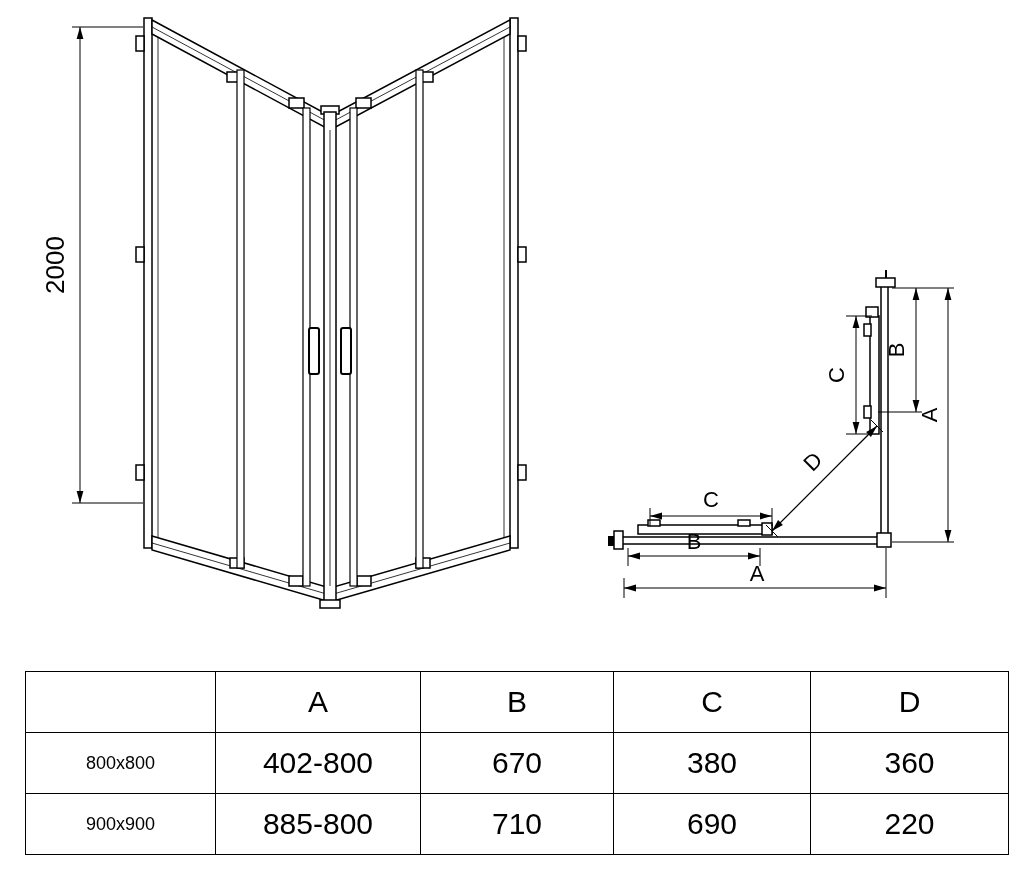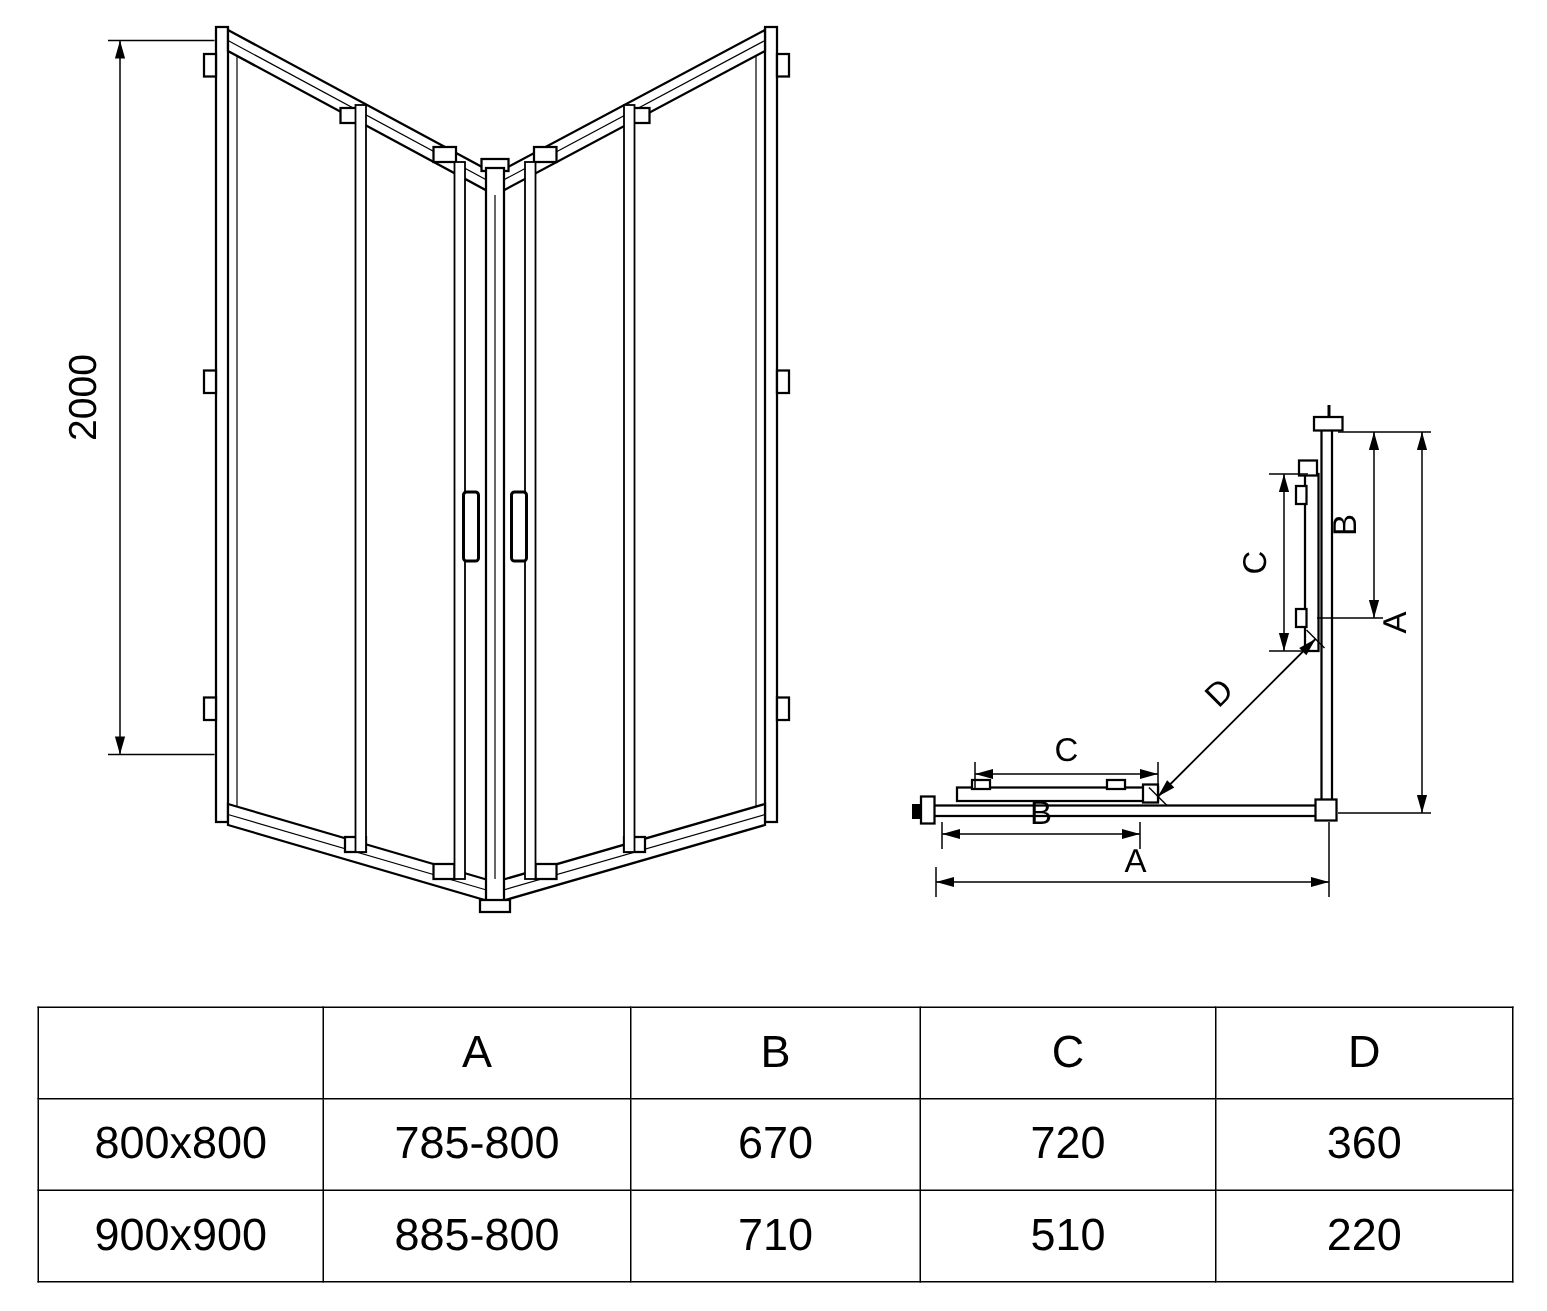--- a/index.html
+++ b/index.html
@@ -25,21 +25,21 @@
     border: 1px solid #000;
     text-align: center;
     vertical-align: middle;
     height: 60px;
     padding: 0;
     font-weight: normal;
     font-size: 30px;
     color: #000;
     background: #fff;
   }
-  .dim-table td.size-cell { font-size: 30px; }
+  .dim-table td.size-cell { font-size: 18px; }
 </style>
 </head>
 <body>
 
 <div class="page">
 
   <svg class="drawing" width="1031" height="660" viewBox="0 0 1031 660">
     <defs>
       <marker id="arr" markerUnits="userSpaceOnUse" markerWidth="14" markerHeight="10" refX="12.5" refY="5" orient="auto-start-reverse">
         <path d="M12.5,5 L0.5,1.6 L0.5,8.4 Z" fill="#000"></path>
@@ -184,28 +184,28 @@
         <th></th>
         <th>A</th>
         <th>B</th>
         <th>C</th>
         <th>D</th>
       </tr>
     </thead>
     <tbody>
       <tr>
         <td class="size-cell">800x800</td>
-        <td>785-800</td>
+        <td>402-800</td>
         <td>670</td>
-        <td>720</td>
+        <td>380</td>
         <td>360</td>
       </tr>
       <tr>
         <td class="size-cell">900x900</td>
         <td>885-800</td>
         <td>710</td>
-        <td>510</td>
+        <td>690</td>
         <td>220</td>
       </tr>
     </tbody>
   </table>
 
 </div>
 
 </body></html>

